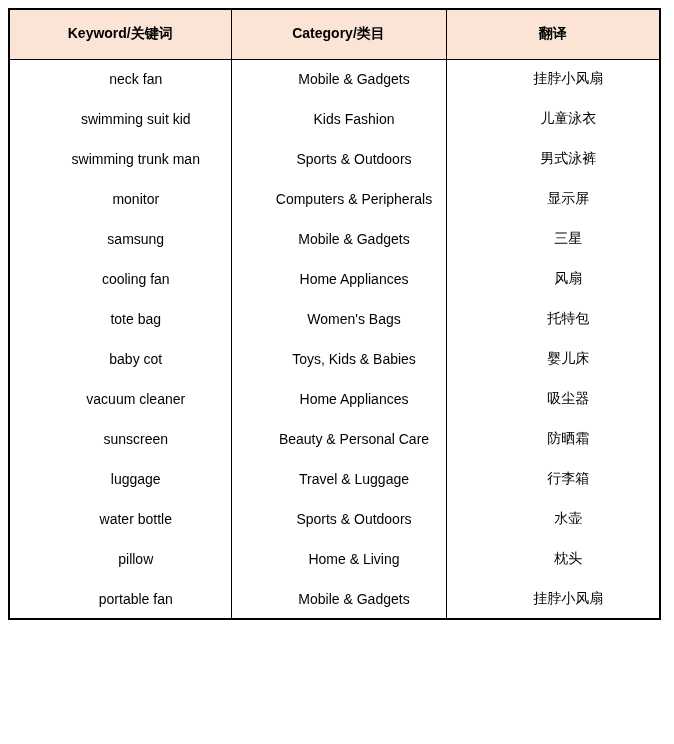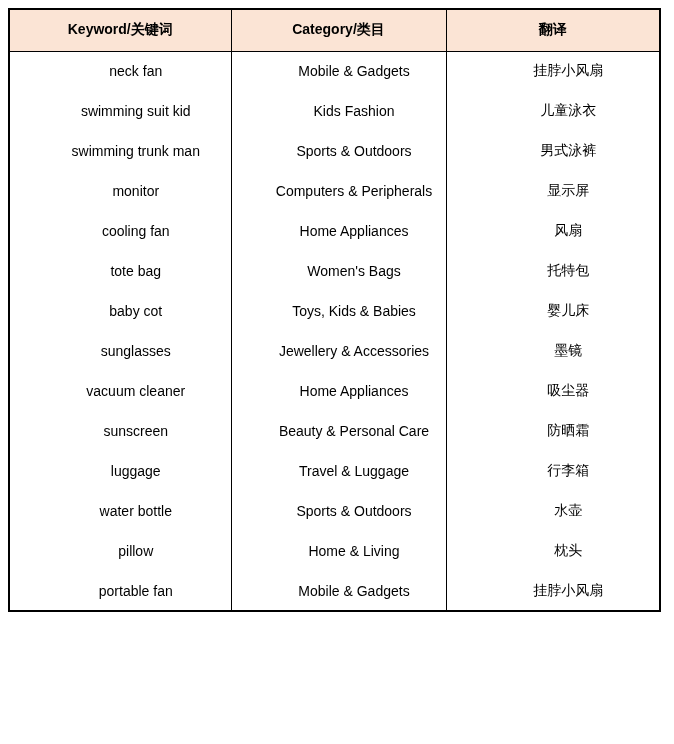--- a/index.html
+++ b/index.html
@@ -27,21 +27,21 @@
     width: 651px;
     border: 2px solid var(--border-color);
   }
   table.keyword-table col.c1 { width: 222px; }
   table.keyword-table col.c2 { width: 215px; }
   table.keyword-table col.c3 { width: 214px; }
   table.keyword-table th {
     background: var(--header-bg);
     font-weight: bold;
     font-size: 14px;
-    height: 42px;
+    height: 50px;
     text-align: center;
     vertical-align: middle;
     border-left: 1.5px solid var(--border-color);
     border-right: 1.5px solid var(--border-color);
     border-bottom: 1.5px solid var(--border-color);
   }
   table.keyword-table td {
     font-size: 14px;
     height: 40px;
     text-align: center;
@@ -87,38 +87,38 @@
           <td>swimming trunk man</td>
           <td>Sports &amp; Outdoors</td>
           <td>男式泳裤</td>
         </tr>
         <tr>
           <td>monitor</td>
           <td>Computers &amp; Peripherals</td>
           <td>显示屏</td>
         </tr>
         <tr>
+          <td>samsung</td>
+          <td>Mobile &amp; Gadgets</td>
+          <td>三星</td>
+        </tr>
+        <tr>
           <td>cooling fan</td>
           <td>Home Appliances</td>
           <td>风扇</td>
         </tr>
         <tr>
           <td>tote bag</td>
           <td>Women's Bags</td>
           <td>托特包</td>
         </tr>
         <tr>
           <td>baby cot</td>
           <td>Toys, Kids &amp; Babies</td>
           <td>婴儿床</td>
-        </tr>
-        <tr>
-          <td>sunglasses</td>
-          <td>Jewellery &amp; Accessories</td>
-          <td>墨镜</td>
         </tr>
         <tr>
           <td>vacuum cleaner</td>
           <td>Home Appliances</td>
           <td>吸尘器</td>
         </tr>
         <tr>
           <td>sunscreen</td>
           <td>Beauty &amp; Personal Care</td>
           <td>防晒霜</td>

